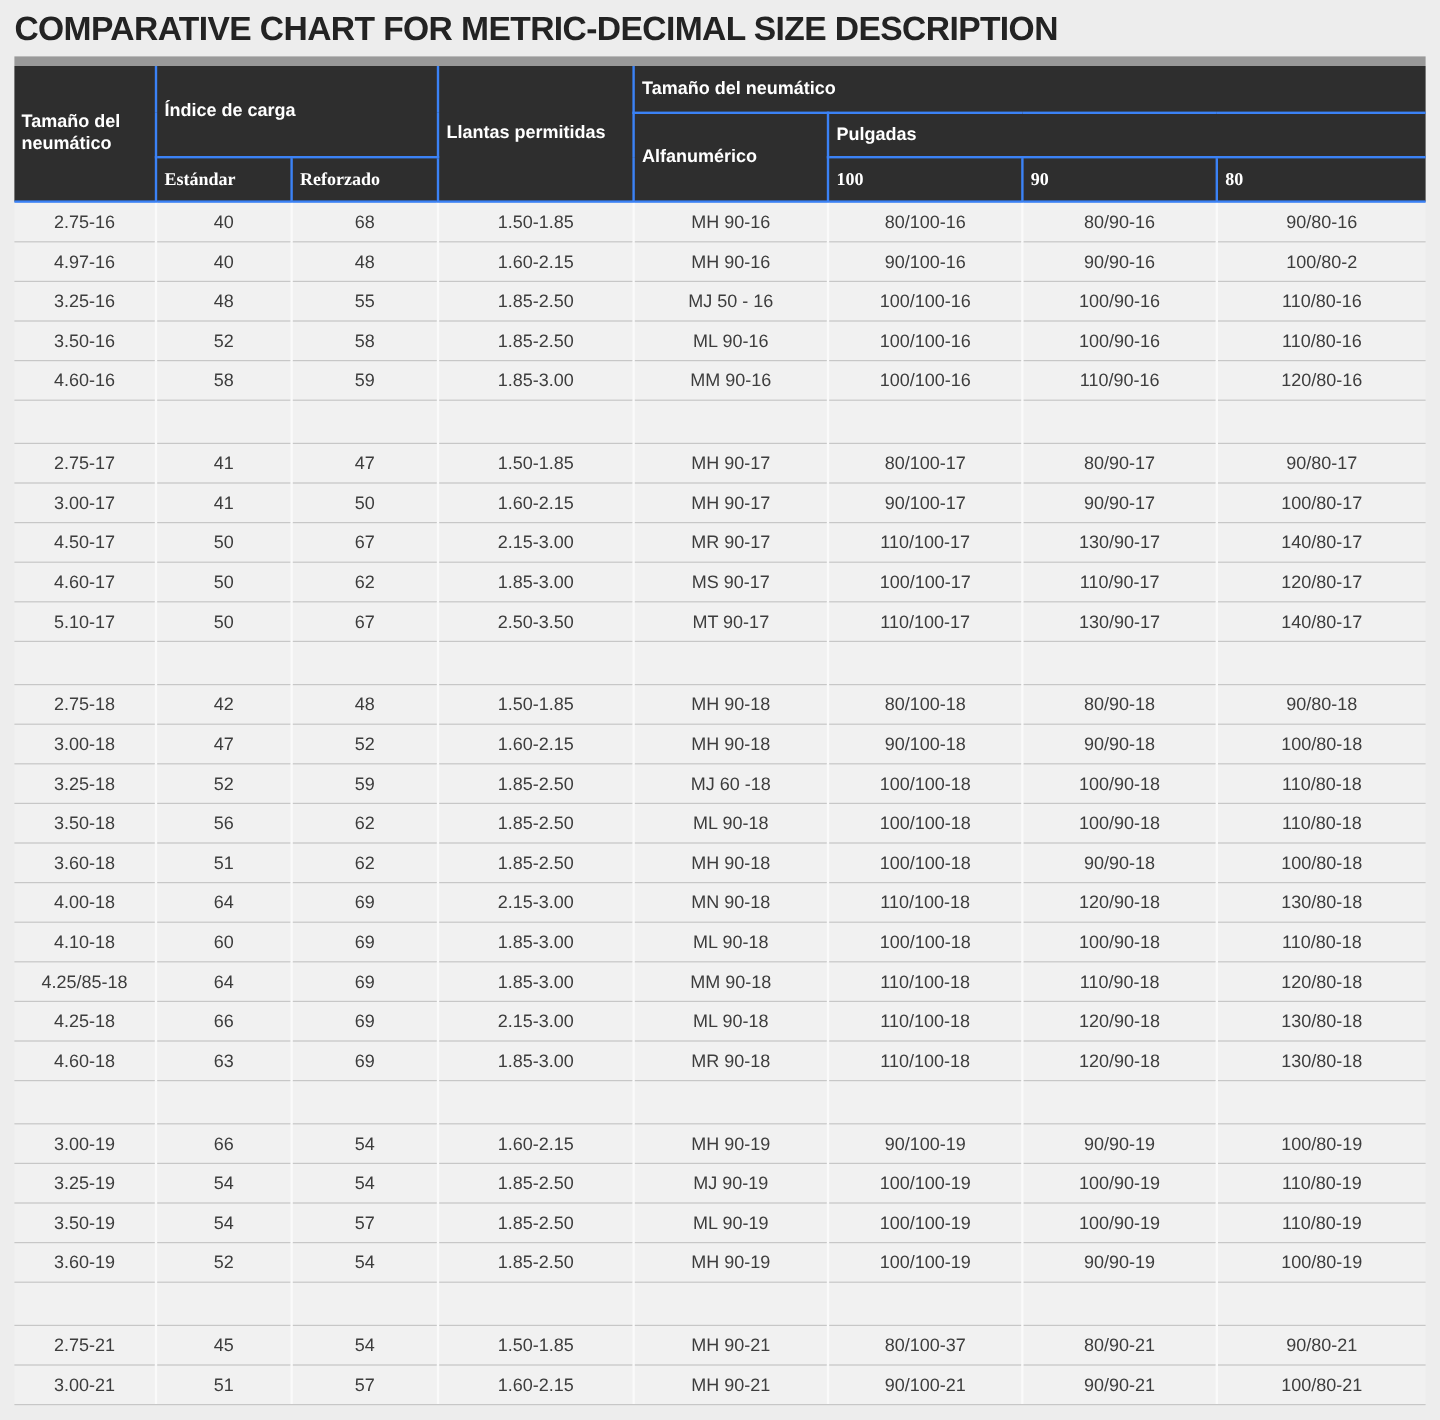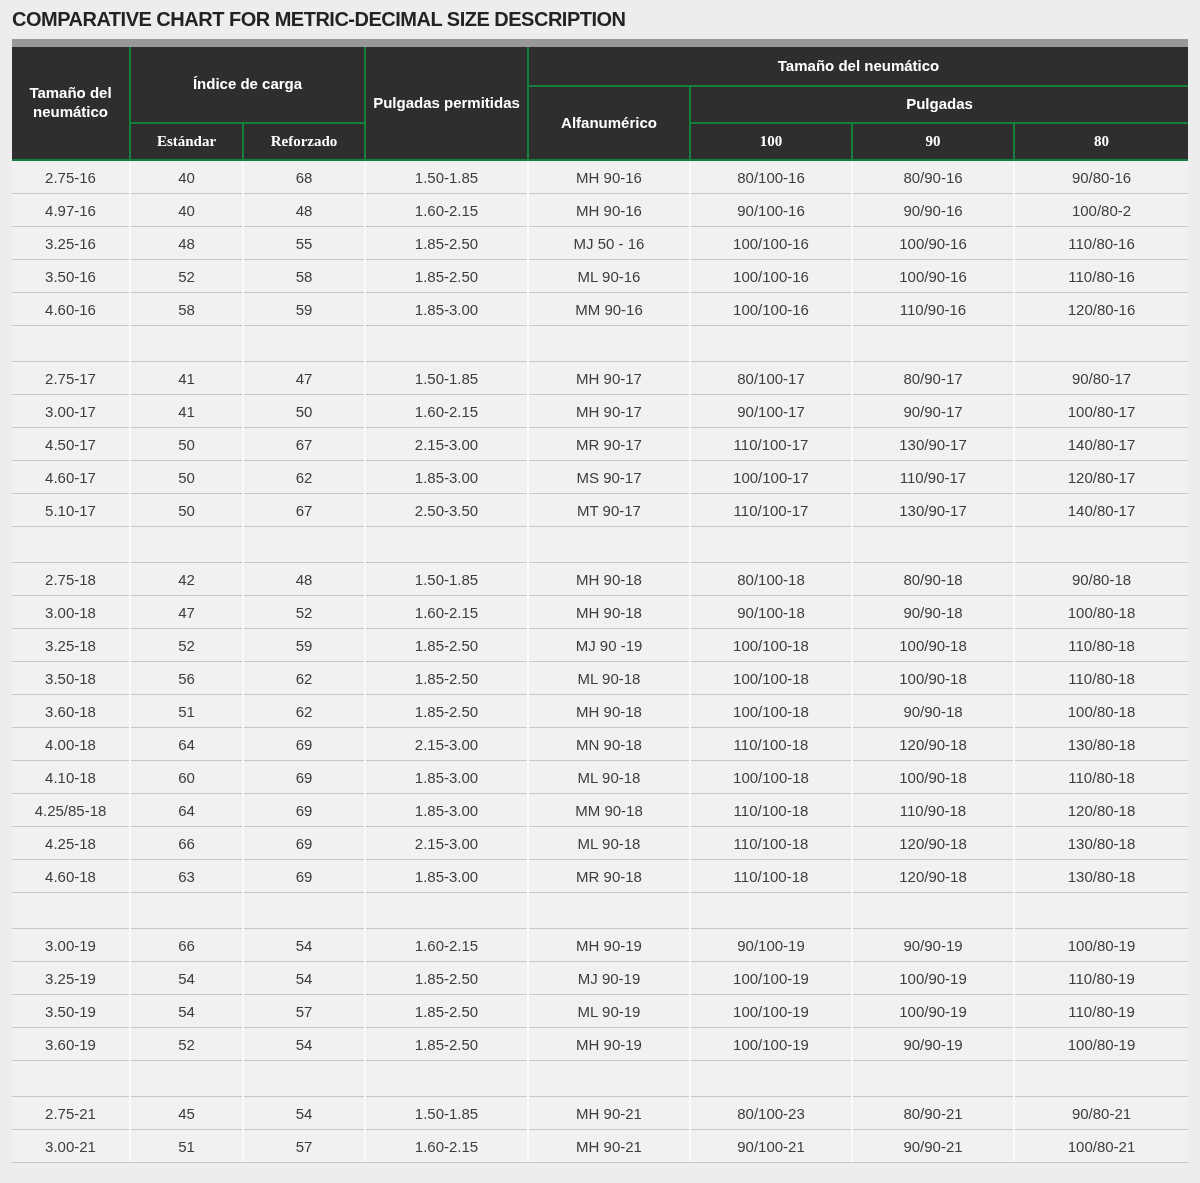--- a/index.html
+++ b/index.html
@@ -9,21 +9,21 @@
   body {
     width: 1200px;
     height: 1183px;
     background: #ededed;
     font-family: "Liberation Sans", sans-serif;
     overflow: hidden;
   }
   .page-title {
     margin: 0;
     padding: 9px 0 9px 12px;
-    font-size: 20px;
+    font-size: 28px;
     font-weight: bold;
     color: #232323;
     letter-spacing: -0.5px;
     line-height: 1.05;
   }
   .table-wrap {
     margin: 0 12px;
     width: 1176px;
   }
   .top-strip {
@@ -34,23 +34,23 @@
     border-collapse: collapse;
     border: hidden;
     width: 1176px;
     table-layout: fixed;
   }
   thead th {
     background: #2e2e2e;
     color: #ffffff;
     font-size: 15px;
     font-weight: bold;
-    border: 2px solid #15803d;
+    border: 2px solid #3b82f6;
     padding: 2px 6px;
-    text-align: center;
+    text-align: left;
     vertical-align: middle;
     line-height: 1.25;
   }
   thead tr.h-row-1 th { height: 34px; }
   thead tr.h-row-2 th { height: 31px; }
   thead tr.h-row-3 th { height: 31px; font-family: Liberation Serif, serif; }
   tbody td {
     background: #f1f1f1;
     border-top: 1px solid #c7c7c7;
     border-left: 2px solid #fafafa;
@@ -88,21 +88,21 @@
       <col style="width:163px">
       <col style="width:162px">
       <col style="width:162px">
       <col style="width:162px">
       <col style="width:174px">
     </colgroup>
     <thead>
       <tr class="h-row-1">
         <th rowspan="3">Tamaño del neumático</th>
         <th colspan="2" rowspan="2">Índice de carga</th>
-        <th rowspan="3">Pulgadas permitidas</th>
+        <th rowspan="3">Llantas permitidas</th>
         <th colspan="4">Tamaño del neumático</th>
       </tr>
       <tr class="h-row-2">
         <th rowspan="2">Alfanumérico</th>
         <th colspan="3">Pulgadas</th>
       </tr>
       <tr class="h-row-3">
         <th>Estándar</th>
         <th>Reforzado</th>
         <th>100</th>
@@ -249,21 +249,21 @@
           <td>MH 90-18</td>
           <td>90/100-18</td>
           <td>90/90-18</td>
           <td>100/80-18</td>
         </tr>
         <tr>
           <td>3.25-18</td>
           <td>52</td>
           <td>59</td>
           <td>1.85-2.50</td>
-          <td>MJ 90 -19</td>
+          <td>MJ 60 -18</td>
           <td>100/100-18</td>
           <td>100/90-18</td>
           <td>110/80-18</td>
         </tr>
         <tr>
           <td>3.50-18</td>
           <td>56</td>
           <td>62</td>
           <td>1.85-2.50</td>
           <td>ML 90-18</td>
@@ -390,21 +390,21 @@
           <td></td>
           <td></td>
           <td></td>
         </tr>
         <tr>
           <td>2.75-21</td>
           <td>45</td>
           <td>54</td>
           <td>1.50-1.85</td>
           <td>MH 90-21</td>
-          <td>80/100-23</td>
+          <td>80/100-37</td>
           <td>80/90-21</td>
           <td>90/80-21</td>
         </tr>
         <tr>
           <td>3.00-21</td>
           <td>51</td>
           <td>57</td>
           <td>1.60-2.15</td>
           <td>MH 90-21</td>
           <td>90/100-21</td>

